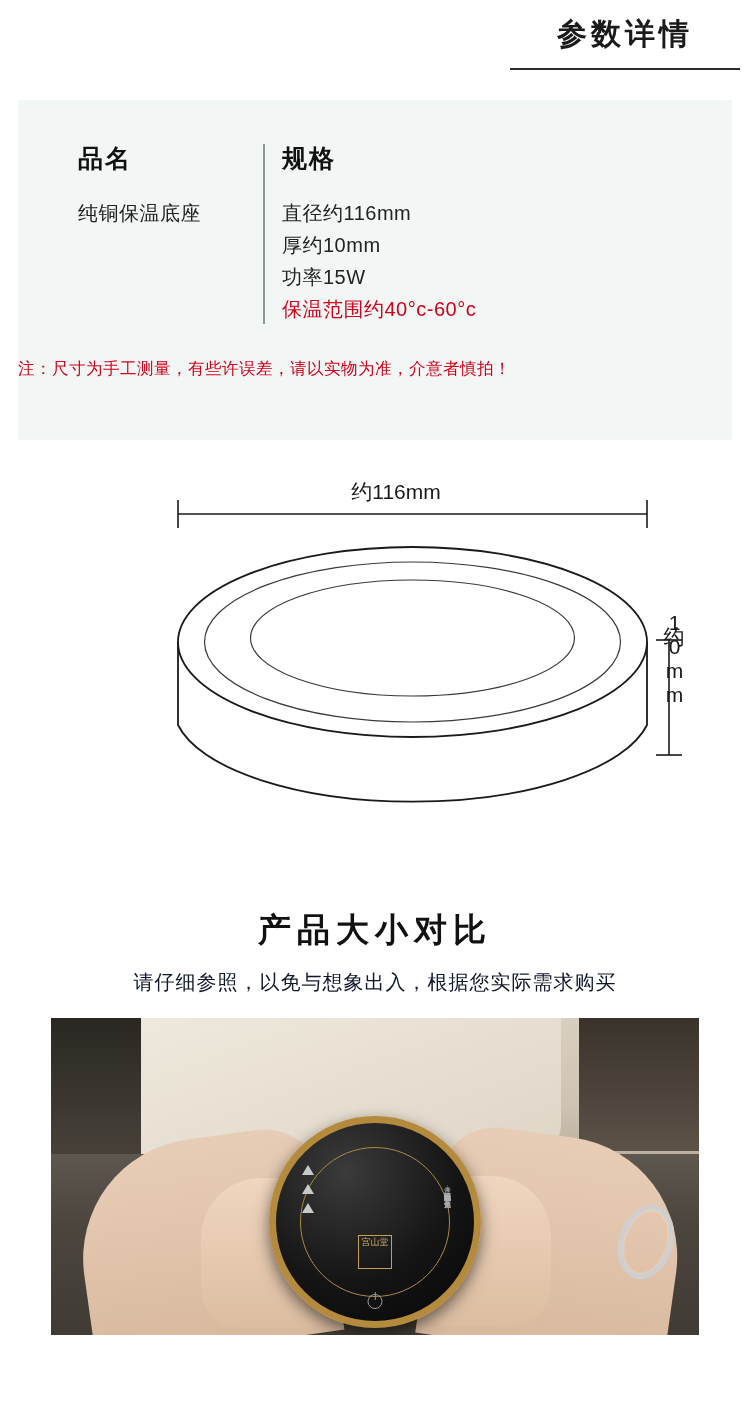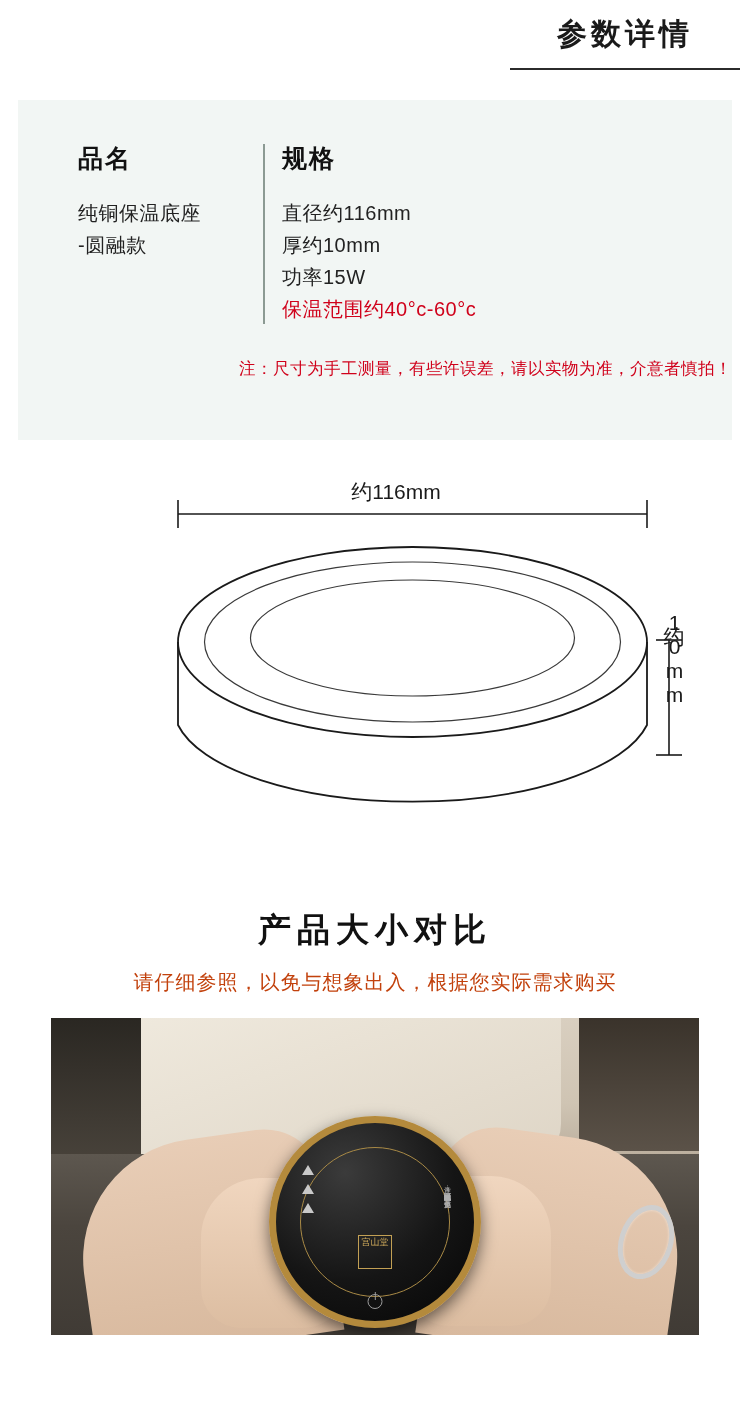--- a/index.html
+++ b/index.html
@@ -87,21 +87,21 @@
     letter-spacing: 0.5px;
   }
   .spec-line.highlight {
     color: #d0021b;
   }
   .spec-note {
     position: absolute;
     left: 0;
     right: 0;
     top: 258px;
-    text-align: right;
+    text-align: left;
     font-size: 16.5px;
     color: #d0021b;
     letter-spacing: 0.5px;
   }
 
   
   .drawing {
     position: relative;
     width: 750px;
     height: 420px;
@@ -137,21 +137,21 @@
   .compare-title {
     font-size: 33px;
     font-weight: bold;
     letter-spacing: 6px;
     color: #111;
   }
   .compare-sub {
     margin-top: 16px;
     font-size: 20px;
     letter-spacing: 1px;
-    color: #c2410c;
+    color: #0f172a;
   }
 
   
   .photo {
     position: relative;
     margin: 22px auto 0 auto;
     width: 648px;
     height: 317px;
     overflow: hidden;
     background: #14b8a6;
@@ -293,21 +293,20 @@
     <div class="header-rule"></div>
   </div>
 </div>
 
 <div class="spec-panel">
   <div class="spec-cols">
 
     <div class="spec-col c1">
       <div class="spec-title">品名</div>
       <div class="spec-line">纯铜保温底座</div>
-      <div class="spec-line">-圆融款</div>
     </div>
 
     <div class="spec-col c2">
       <div class="spec-title">规格</div>
       <div class="spec-line">直径约116mm</div>
       <div class="spec-line">厚约10mm</div>
       <div class="spec-line">功率15W</div>
       <div class="spec-line highlight">保温范围约40°c-60°c</div>
     </div>
 

